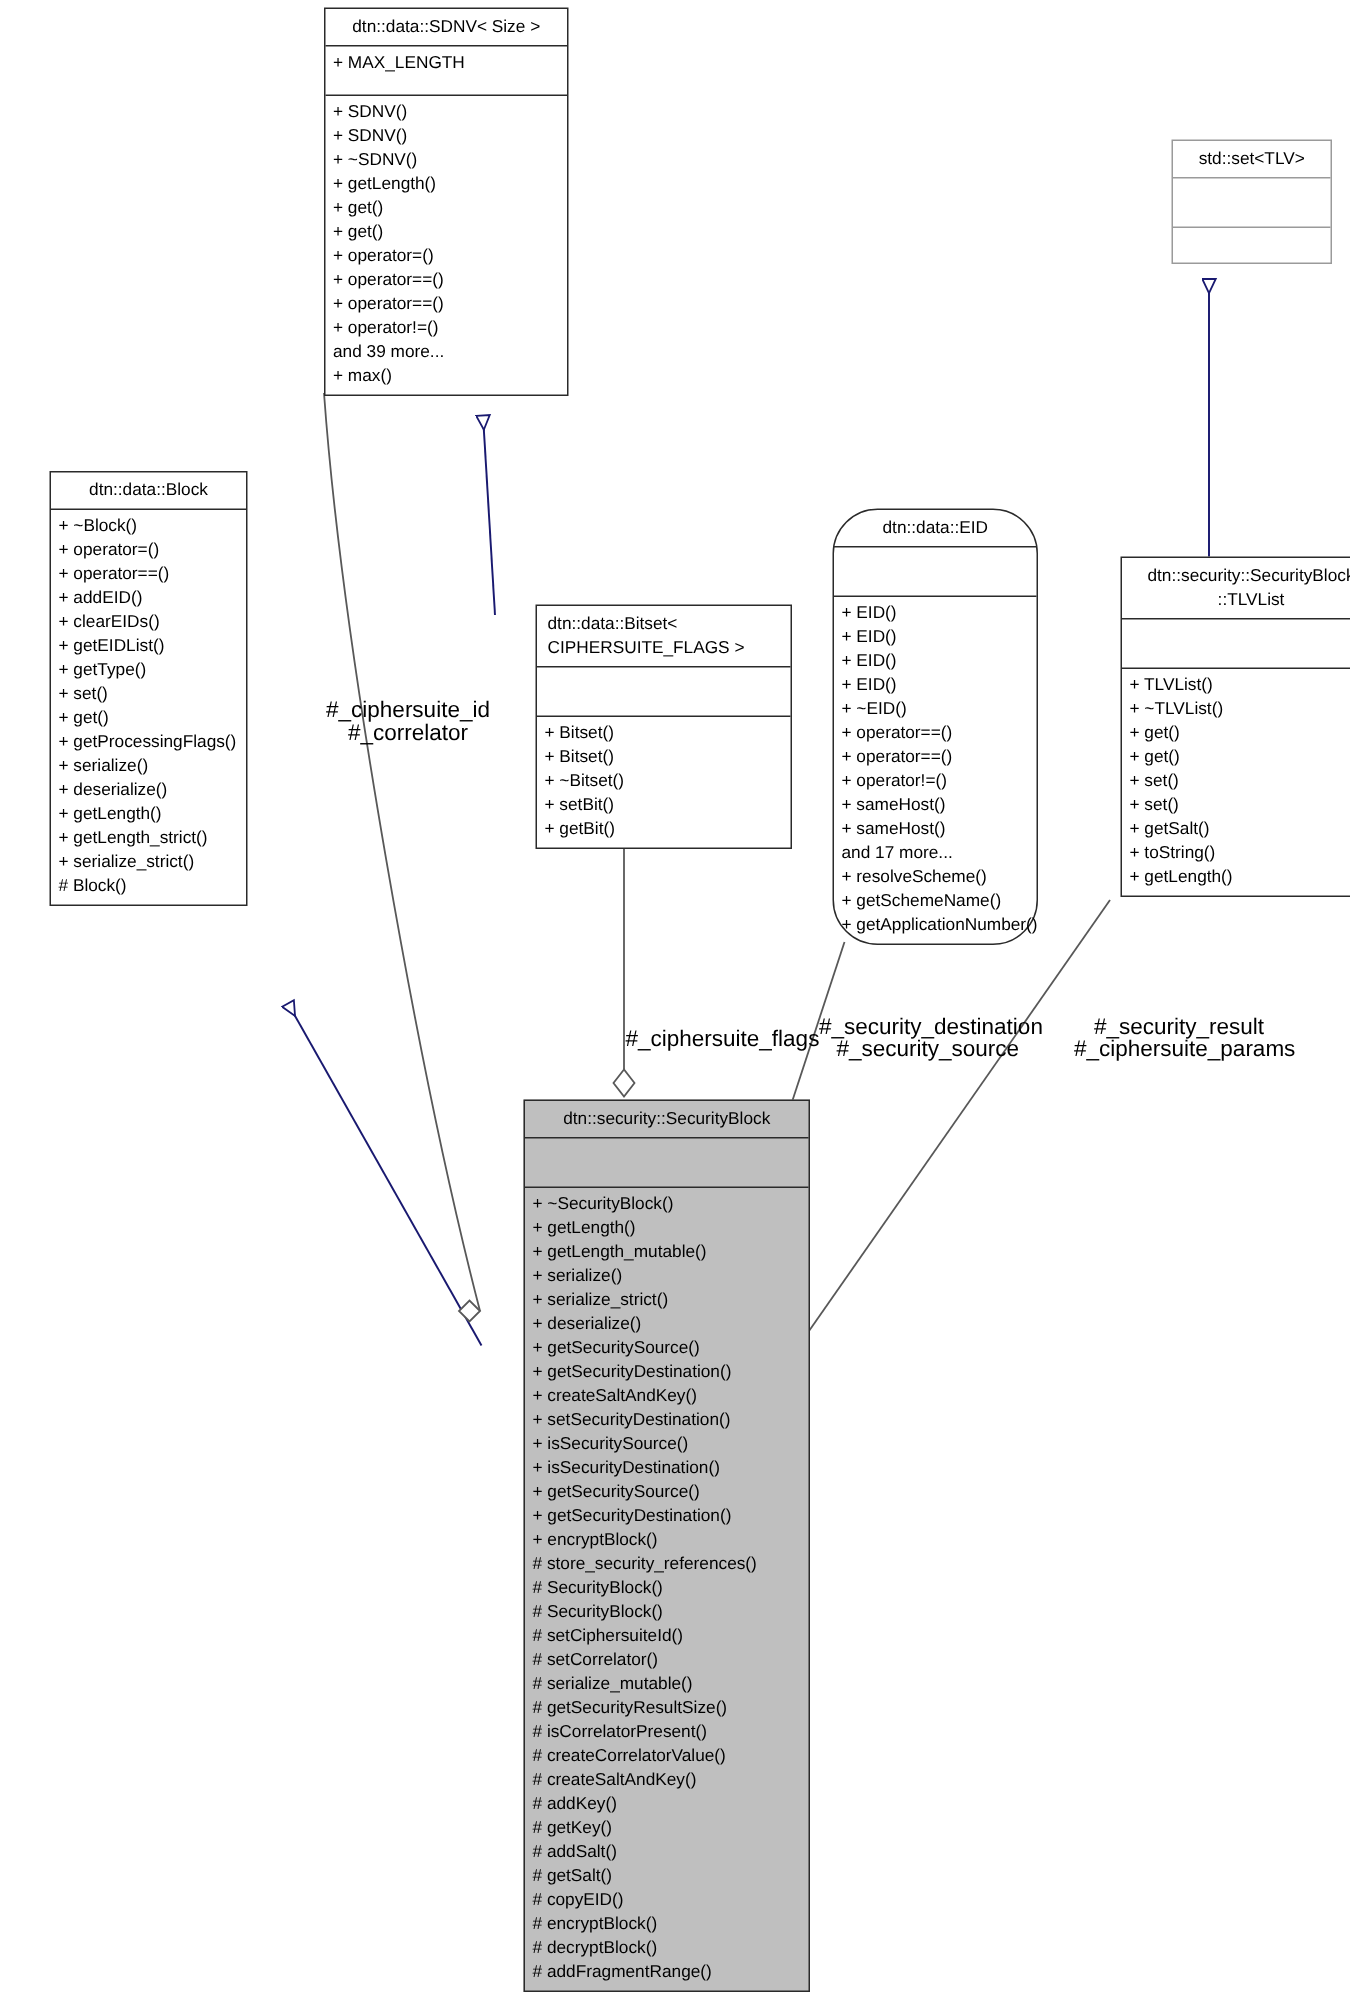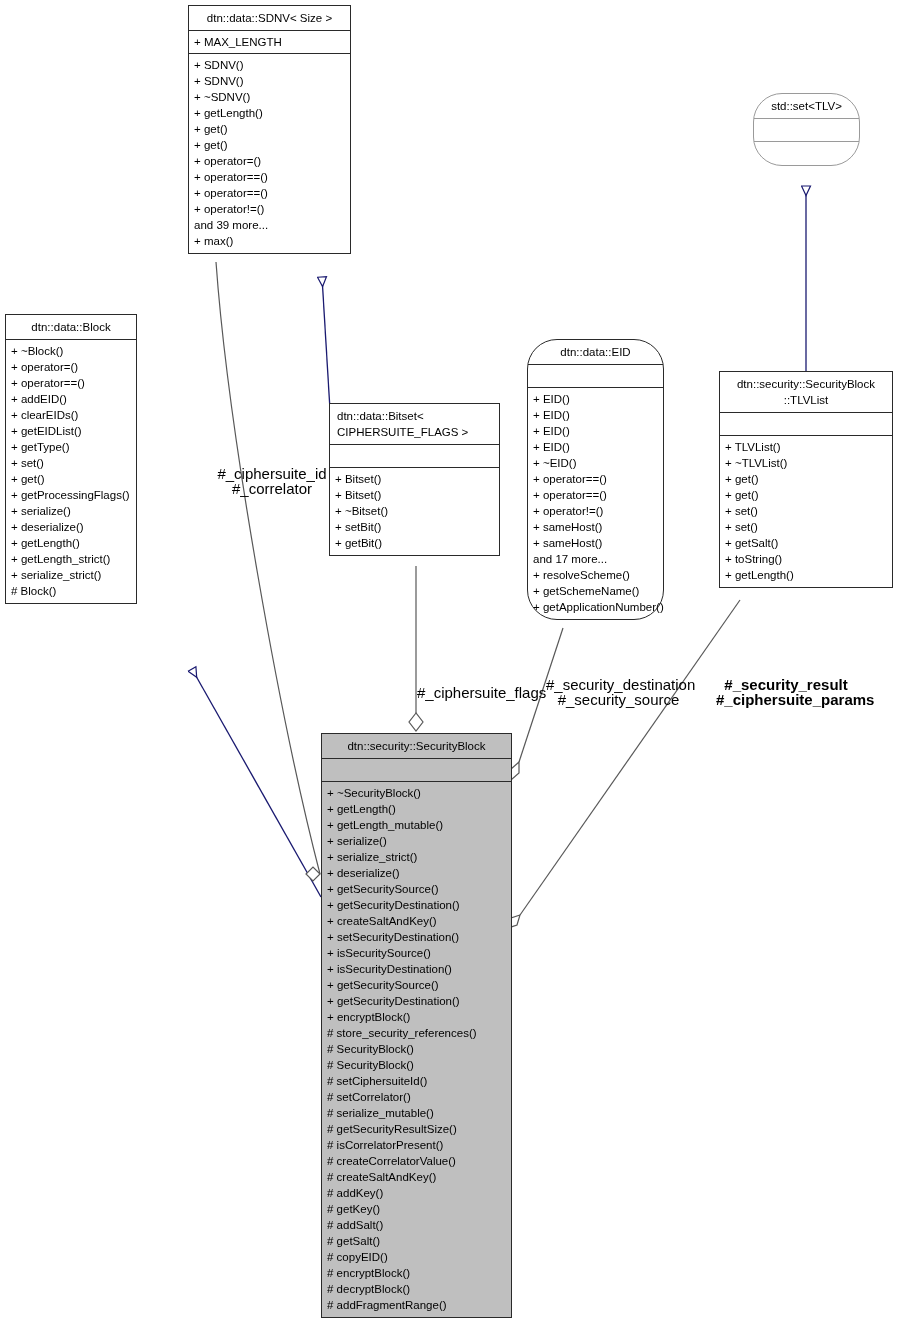--- a/index.html
+++ b/index.html
@@ -29,41 +29,41 @@
 
   
   .node {
     position: absolute;
     box-sizing: border-box;
     border: 1px solid #2a2a2a;
     background: #ffffff;
     font-size: 11.5px;
     line-height: 16px;
     color: #000000;
+    margin-left: 28px;
   }
   .node.gray-node {
     background: #bfbfbf;
   }
   .node.faint {
     border-color: #9a9a9a;
-    border-radius: 29px;
   }
   .node.faint .n-title,
   .node.faint .n-attrs,
   .node.faint .n-ops {
     border-color: #9a9a9a;
   }
   .n-title {
     text-align: center;
     padding: 4px 6px 4px 6px;
     border-bottom: 1px solid #2a2a2a;
     white-space: pre-line;
   }
   .n-attrs {
-    padding: 3px 5px 3px 5px;
+    padding: 3px 5px 13px 5px;
     border-bottom: 1px solid #2a2a2a;
     min-height: 10px;
   }
   .n-ops {
     padding: 3px 5px 4px 5px;
   }
   .n-attrs .row,
   .n-ops .row {
     white-space: nowrap;
     text-align: left;
@@ -285,16 +285,16 @@
   </div>
 
   <div class="edge-label" style="left:212px; top:466px; width:120px;">#_ciphersuite_id
 #_correlator</div>
 
   <div class="edge-label" style="left:417px; top:685px; width:120px; text-align:left;">#_ciphersuite_flags</div>
 
   <div class="edge-label" style="left:546px; top:677px; width:145px;">#_security_destination
 #_security_source</div>
 
-  <div class="edge-label" style="left:716px; top:677px; width:140px;font-weight:bold;">#_security_result
+  <div class="edge-label" style="left:716px; top:677px; width:140px;">#_security_result
 #_ciphersuite_params</div>
 
 </div>
 
 </body></html>

